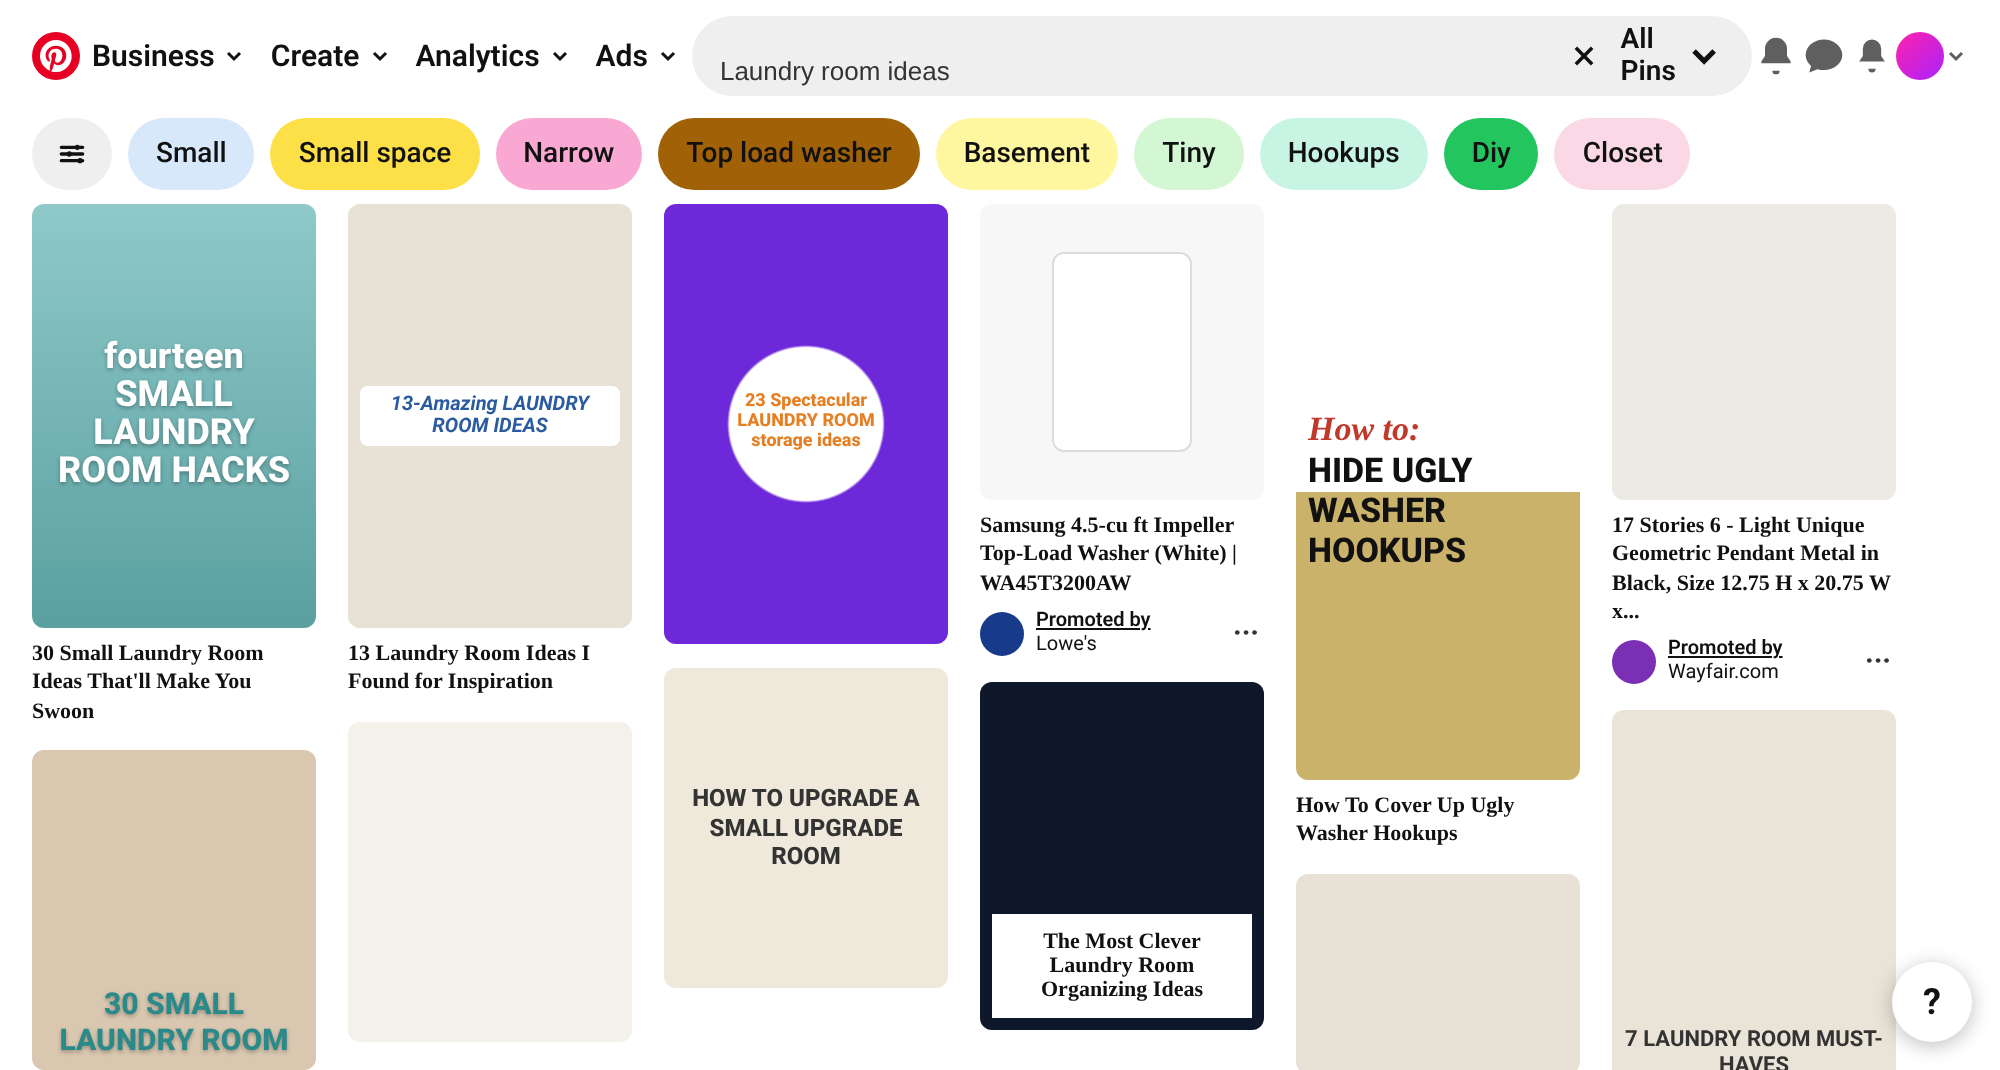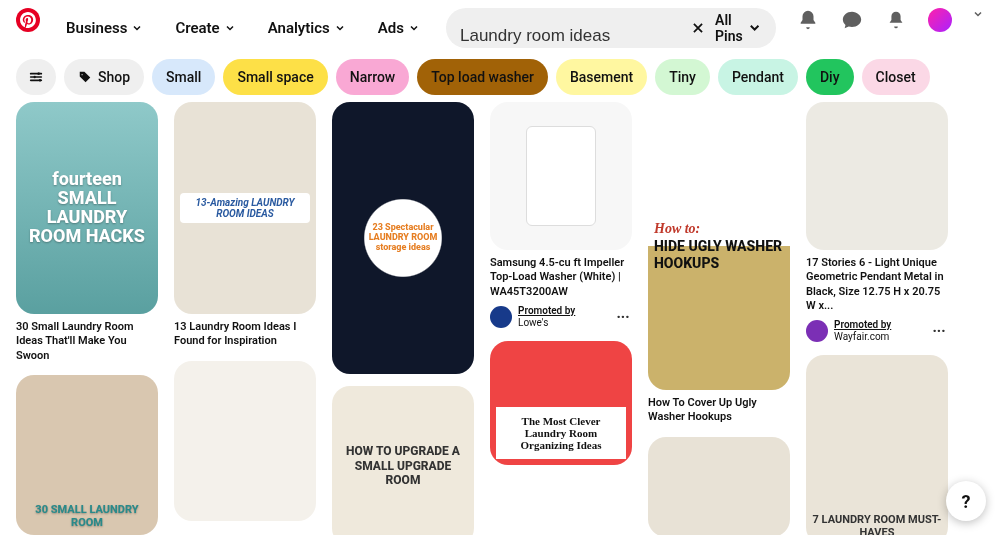--- a/index.html
+++ b/index.html
@@ -1,44 +1,44 @@
 <!DOCTYPE html>
 <html><head>
 <meta charset="utf-8">
 <style>
   * { box-sizing: border-box; margin: 0; padding: 0; }
   body { font-family: -apple-system, BlinkMacSystemFont, "Segoe UI", Roboto, Helvetica, Arial, sans-serif; background: #fff; color: #111; width: 1000px; height: 535px; overflow: hidden; position: relative; }
 
   
-  .header { display: flex; gap: 20px; padding: 8px 16px; height: 56px; }
+  .header { display: flex; align-items: center; gap: 0; padding: 8px 16px; height: 56px; }
   .logo { width: 24px; height: 24px; background: #e60023; border-radius: 50%; display: flex; align-items: center; justify-content: center; flex-shrink: 0; }
   .logo svg { width: 16px; height: 16px; fill: #fff; }
   .nav-item { display: flex; align-items: center; gap: 4px; font-weight: 600; font-size: 15px; padding: 8px 6px; border-radius: 24px; cursor: pointer; flex-shrink: 0; }
   .nav-item svg.chev { width: 12px; height: 12px; }
   .search-wrap { flex: 1; display: flex; align-items: center; background: #efefef; border-radius: 24px; padding: 0 14px; height: 40px; gap: 8px; }
-  .search-wrap input { border: none; background: transparent; flex: 1; font-size: 17px; outline: none; color: #333; margin-top: 15px; }
+  .search-wrap input { border: none; background: transparent; flex: 1; font-size: 13px; outline: none; color: #333; margin-top: 15px; }
   .clear-btn { width: 20px; height: 20px; display: flex; align-items: center; justify-content: center; cursor: pointer; }
   .allpins { display: flex; align-items: center; gap: 4px; font-weight: 600; font-size: 14px; }
   .hicon { width: 24px; height: 24px; display: flex; align-items: center; justify-content: center; color: #5f5f5f; cursor: pointer; flex-shrink: 0; }
   .hicon svg { width: 22px; height: 22px; fill: #5f5f5f; }
   .avatar { width: 24px; height: 24px; border-radius: 50%; background: linear-gradient(135deg, #f2a, #a2f); flex-shrink: 0; }
   .menu-chev { width: 12px; height: 12px; flex-shrink: 0; cursor: pointer; }
 
   
   .filterbar { display: flex; align-items: center; gap: 8px; padding: 4px 16px 8px; height: 46px; }
   .filter-icon { width: 40px; height: 36px; border-radius: 18px; background: #efefef; display: flex; align-items: center; justify-content: center; cursor: pointer; flex-shrink: 0; }
   .chip { height: 36px; padding: 0 14px; border-radius: 18px; display: flex; align-items: center; gap: 6px; font-size: 14px; font-weight: 500; cursor: pointer; flex-shrink: 0; white-space: nowrap; }
   .chip svg { width: 14px; height: 14px; }
 
   
   .masonry { padding: 0 16px; display: flex; gap: 16px; }
   .col { width: 142px; display: flex; flex-direction: column; gap: 12px; }
   .pin { width: 100%; }
-  .pin-img { width: 100%; border-radius: 18px; background: #e8e8e8; position: relative; overflow: hidden; display: flex; flex-direction: column; align-items: center; justify-content: center; text-align: center; padding: 6px; }
-  .pin-title { font-size: 11px; font-weight: 600; line-height: 1.3; margin-top: 6px; }
+  .pin-img { width: 100%; border-radius: 6px; background: #e8e8e8; position: relative; overflow: hidden; display: flex; flex-direction: column; align-items: center; justify-content: center; text-align: center; padding: 6px; }
+  .pin-title { font-size: 11px; font-weight: 600; line-height: 1.3; margin-top: 6px; font-family: Liberation Serif, serif; }
   .promoted { display: flex; align-items: center; gap: 6px; margin-top: 6px; }
   .promo-badge { width: 22px; height: 22px; border-radius: 50%; flex-shrink: 0; }
   .promo-text { font-size: 10px; line-height: 1.2; flex: 1; }
   .promo-text b { font-weight: 600; text-decoration: underline; }
   .more-btn { width: 18px; display: flex; justify-content: center; font-weight: 800; font-size: 14px; color: #333; cursor: pointer; }
 
   
   .ov { color:#fff; font-weight:800; text-shadow:0 1px 2px rgba(0,0,0,.3); }
 
   
@@ -117,47 +117,41 @@
 
 <div class="filterbar">
   <div class="filter-icon">
     <svg viewBox="0 0 24 24" width="16" height="16">
         <path d="M4 7h10m4 0h2M4 12h4m4 0h8M4 17h12m4 0h0" stroke="#111" stroke-width="2.5" fill="none" stroke-linecap="round"></path>
         <circle cx="16" cy="7" r="2" fill="#111"></circle>
         <circle cx="10" cy="12" r="2" fill="#111"></circle>
         <circle cx="18" cy="17" r="2" fill="#111"></circle>
       </svg>
   </div>
-  <div class="chip" style="background:#efefef">
-    <svg viewBox="0 0 24 24">
-        <path d="M3 3h8l10 10-8 8L3 11V3zm4 4a1 1 0 1 0 0 2 1 1 0 0 0 0-2z" fill="#111"></path>
-      </svg>
-    <span>Shop</span>
-  </div>
 
   <div class="chip" style="background:#d7e8fb">
       <span>Small</span>
     </div>
   <div class="chip" style="background:#fde047">
       <span>Small space</span>
     </div>
   <div class="chip" style="background:#f9a8d4">
       <span>Narrow</span>
     </div>
   <div class="chip" style="background:#a16207">
       <span>Top load washer</span>
     </div>
   <div class="chip" style="background:#fff7a0">
       <span>Basement</span>
     </div>
   <div class="chip" style="background:#d3f7d3">
       <span>Tiny</span>
     </div>
   <div class="chip" style="background:#c8f4e4">
-      <span>Pendant</span>
+      <span>Hookups</span>
     </div>
   <div class="chip" style="background:#22c55e">
       <span>Diy</span>
     </div>
   <div class="chip" style="background:#fbd8e6">
       <span>Closet</span>
     </div>
 
 </div>
 
@@ -165,40 +159,40 @@
 
   <div class="col">
     <div class="pin">
       <div class="pin-img" style="height:212px;background:linear-gradient(#8fc9c9,#5aa0a0)">
         <div class="ov" style="font-size:18px;line-height:1.05">fourteen SMALL LAUNDRY ROOM HACKS</div>
       </div>
       <div class="pin-title">30 Small Laundry Room Ideas That'll Make You Swoon</div>
     </div>
     <div class="pin">
       <div class="pin-img" style="height:160px;background:#d9c7b0">
-        <div class="ov" style="color:#2a8a8a;font-size:11px;margin-top:auto">30 SMALL LAUNDRY ROOM</div>
+        <div class="ov" style="color:#2a8a8a;font-size:15px;margin-top:auto">30 SMALL LAUNDRY ROOM</div>
       </div>
     </div>
   </div>
 
   <div class="col">
     <div class="pin">
       <div class="pin-img" style="height:212px;background:#e8e2d6">
         <div style="background:#fff;padding:4px 6px;border-radius:4px;font-size:10px;font-weight:700;color:#2a5aa0;font-style:italic">13-Amazing LAUNDRY ROOM IDEAS</div>
       </div>
       <div class="pin-title">13 Laundry Room Ideas I Found for Inspiration</div>
     </div>
     <div class="pin">
       <div class="pin-img" style="height:160px;background:#f4f1eb"></div>
     </div>
   </div>
 
   <div class="col">
     <div class="pin">
-      <div class="pin-img" style="height:272px;background:#0f172a">
+      <div class="pin-img" style="height:220px;background:#6d28d9">
         <div style="background:radial-gradient(circle,#fff 60%,transparent 62%);width:90px;height:90px;display:flex;align-items:center;justify-content:center;font-size:9px;font-weight:800;color:#e67e22;border-radius:50%;line-height:1.1">23 Spectacular LAUNDRY ROOM storage ideas</div>
       </div>
     </div>
     <div class="pin">
       <div class="pin-img" style="height:160px;background:#efe9dc">
         <div style="font-size:12px;font-weight:800;color:#333;line-height:1.2">HOW TO UPGRADE A SMALL UPGRADE ROOM</div>
       </div>
     </div>
   </div>
 
@@ -208,30 +202,30 @@
         <div style="width:70px;height:100px;background:#fff;border:1px solid #ddd;border-radius:6px"></div>
       </div>
       <div class="pin-title">Samsung 4.5-cu ft Impeller Top-Load Washer (White) | WA45T3200AW</div>
       <div class="promoted">
         <div class="promo-badge" style="background:#173a8a"></div>
         <div class="promo-text"><b>Promoted by</b><br><span>Lowe's</span></div>
         <div class="more-btn">···</div>
       </div>
     </div>
     <div class="pin">
-      <div class="pin-img" style="height:124px;background:#ef4444">
+      <div class="pin-img" style="height:174px;background:#0f172a">
         <div style="background:#fff;padding:8px;font-size:11px;font-weight:600;font-family:Georgia,serif;margin-top:auto">The Most Clever Laundry Room Organizing Ideas</div>
       </div>
     </div>
   </div>
 
   <div class="col">
     <div class="pin">
       <div class="pin-img" style="height:288px;background:linear-gradient(#fff 50%,#cbb26b 50%)">
-        <div style="font-size:14px;font-weight:800;text-align:left;width:100%;line-height:1.2"><span style="color:#c0392b;font-style:italic;font-family:cursive">How to:</span><br><span style="color:#111">HIDE UGLY WASHER HOOKUPS</span></div>
+        <div style="font-size:17px;font-weight:800;text-align:left;width:100%;line-height:1.2"><span style="color:#c0392b;font-style:italic;font-family:cursive">How to:</span><br><span style="color:#111">HIDE UGLY WASHER HOOKUPS</span></div>
       </div>
       <div class="pin-title">How To Cover Up Ugly Washer Hookups</div>
     </div>
     <div class="pin">
       <div class="pin-img" style="height:100px;background:#e8e2d6"></div>
     </div>
   </div>
 
   <div class="col">
     <div class="pin">

